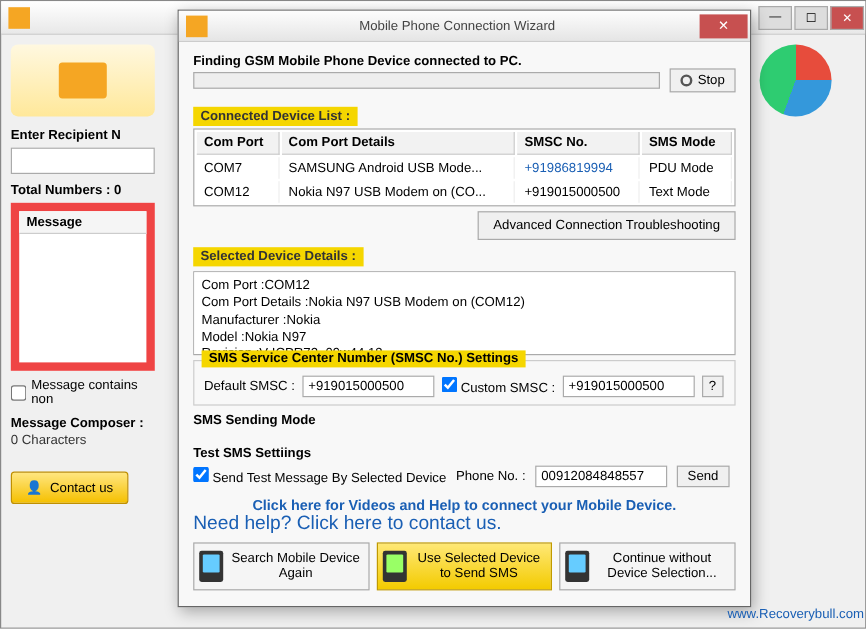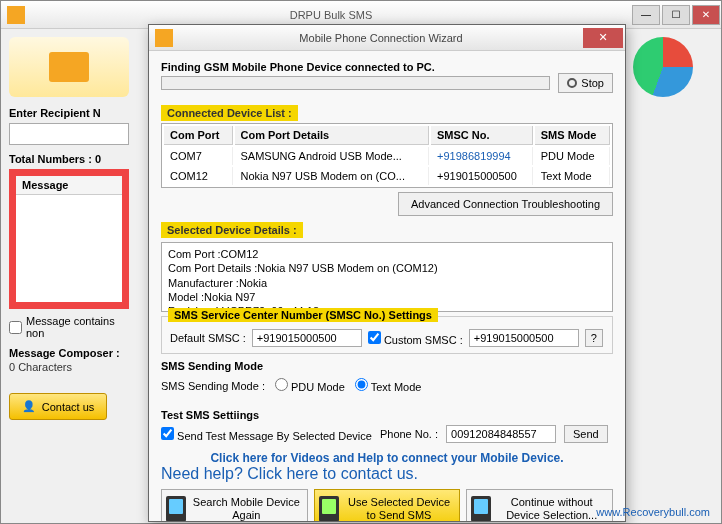--- a/index.html
+++ b/index.html
@@ -23,24 +23,24 @@
 .checkbox-row{margin-top:6px;display:flex;align-items:center;gap:4px}
 .composer-label{font-weight:bold;margin-top:8px}
 .chars{margin-top:2px;color:#333}
 .contact-btn{margin-top:20px;background:linear-gradient(#ffe680,#f5c000);border:1px solid #c09000;padding:6px 12px;display:inline-flex;align-items:center;gap:6px;border-radius:3px}
 .right-panel{width:80px}
 .pie{width:60px;height:60px;border-radius:50%;background:conic-gradient(#e74c3c 0 90deg,#3498db 90deg 200deg,#2ecc71 200deg 360deg)}
 .right-links{margin-top:10px}
 .rlink{color:#1a5fb4;padding:4px 0;display:block}
 .rbtn{margin-top:6px;border:1px solid #aaa;background:#f8f8f8;padding:4px 6px;text-align:right;font-size:10px}
 .rbtn.active{background:#d6e8ff;border-color:#6bb0f0}
-.footer{position:absolute;bottom:6px;right:12px;color:#1a5fb4}
-
-
-.modal{position:absolute;top:24px;left:148px;width:478px;height:498px;background:#f8f8f8;border:1px solid #666;box-shadow:2px 4px 12px rgba(0,0,0,.3);display:flex;flex-direction:column}
+.footer{position:absolute;bottom:6px;right:2px;color:#1a5fb4}
+
+
+.modal{position:absolute;top:8px;left:148px;width:478px;height:498px;background:#f8f8f8;border:1px solid #666;box-shadow:2px 4px 12px rgba(0,0,0,.3);display:flex;flex-direction:column}
 .modal-titlebar{height:26px;background:linear-gradient(#fdfdfd,#e5e5e5);display:flex;align-items:center;border-bottom:1px solid #ccc}
 .modal-icon{width:18px;height:18px;margin:0 6px;background:#f5a623}
 .modal-title{flex:1;text-align:center;color:#444}
 .modal-close{width:40px;height:20px;background:#c75050;color:#fff;display:flex;align-items:center;justify-content:center;margin-right:2px}
 .modal-body{padding:10px 12px;flex:1;overflow:hidden}
 .finding-row{display:flex;align-items:center;gap:8px;margin-bottom:6px}
 .finding-text{font-weight:bold;flex:1}
 .progress{flex:1;height:14px;border:1px solid #aaa;background:#eee}
 .stop-btn{border:1px solid #aaa;background:#f0f0f0;padding:3px 8px;display:flex;align-items:center;gap:4px}
 .stop-circle{width:10px;height:10px;border-radius:50%;border:2px solid #555}
@@ -168,25 +168,20 @@
       <div class="smsc-row">
         <span>Default SMSC :</span>
         <input class="text-input" style="width: 110px;" value="+919015000500">
         <label><input type="checkbox" checked="" style=""> <span>Custom SMSC :</span></label>
         <input class="text-input" style="width: 110px;" value="+919015000500">
         <div class="q-btn">?</div>
       </div>
     </div>
 
     <div class="mode-label" style="margin-top:6px">SMS Sending Mode</div>
-    <div class="mode-row">
-      <span>SMS Sending Mode :</span>
-      <label><input type="radio" name="mode" style=""> <span>PDU Mode</span></label>
-      <label><input type="radio" name="mode" checked="" style=""> <span>Text Mode</span></label>
-    </div>
 
     <div class="mode-label" style="margin-top:16px">Test SMS Settiings</div>
     <div class="test-row">
       <label><input type="checkbox" checked="" style=""> <span>Send Test Message By Selected Device</span></label>
       <span>Phone No. :</span>
       <input class="text-input" style="width: 110px;" value="00912084848557">
       <button class="send-btn">Send</button>
     </div>
 
     <div class="help-link">Click here for Videos and Help to connect your Mobile Device.</div>

